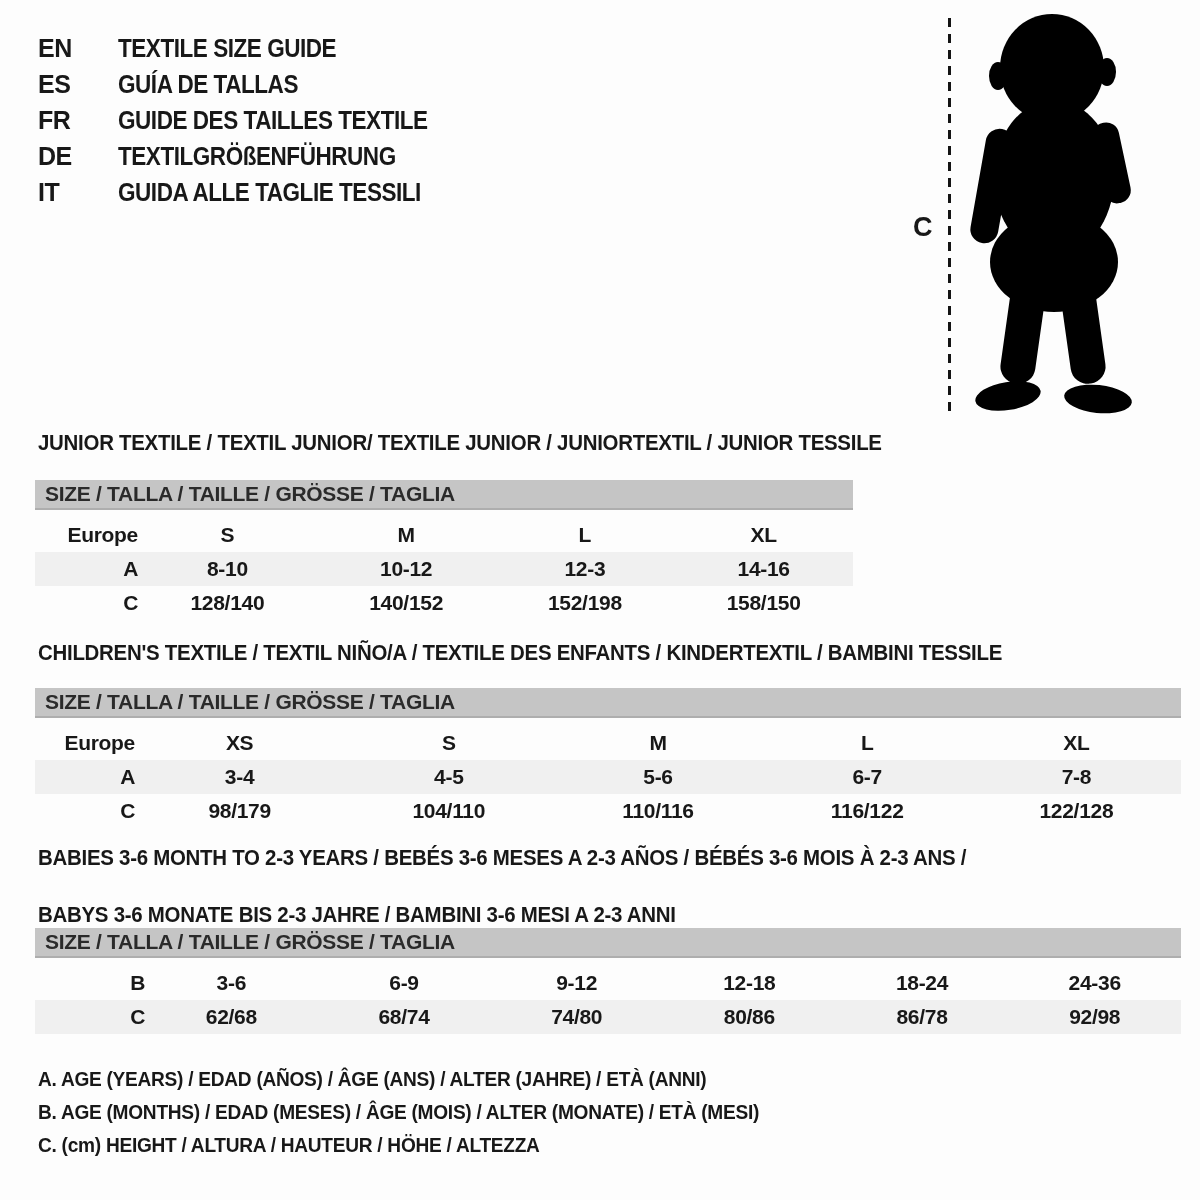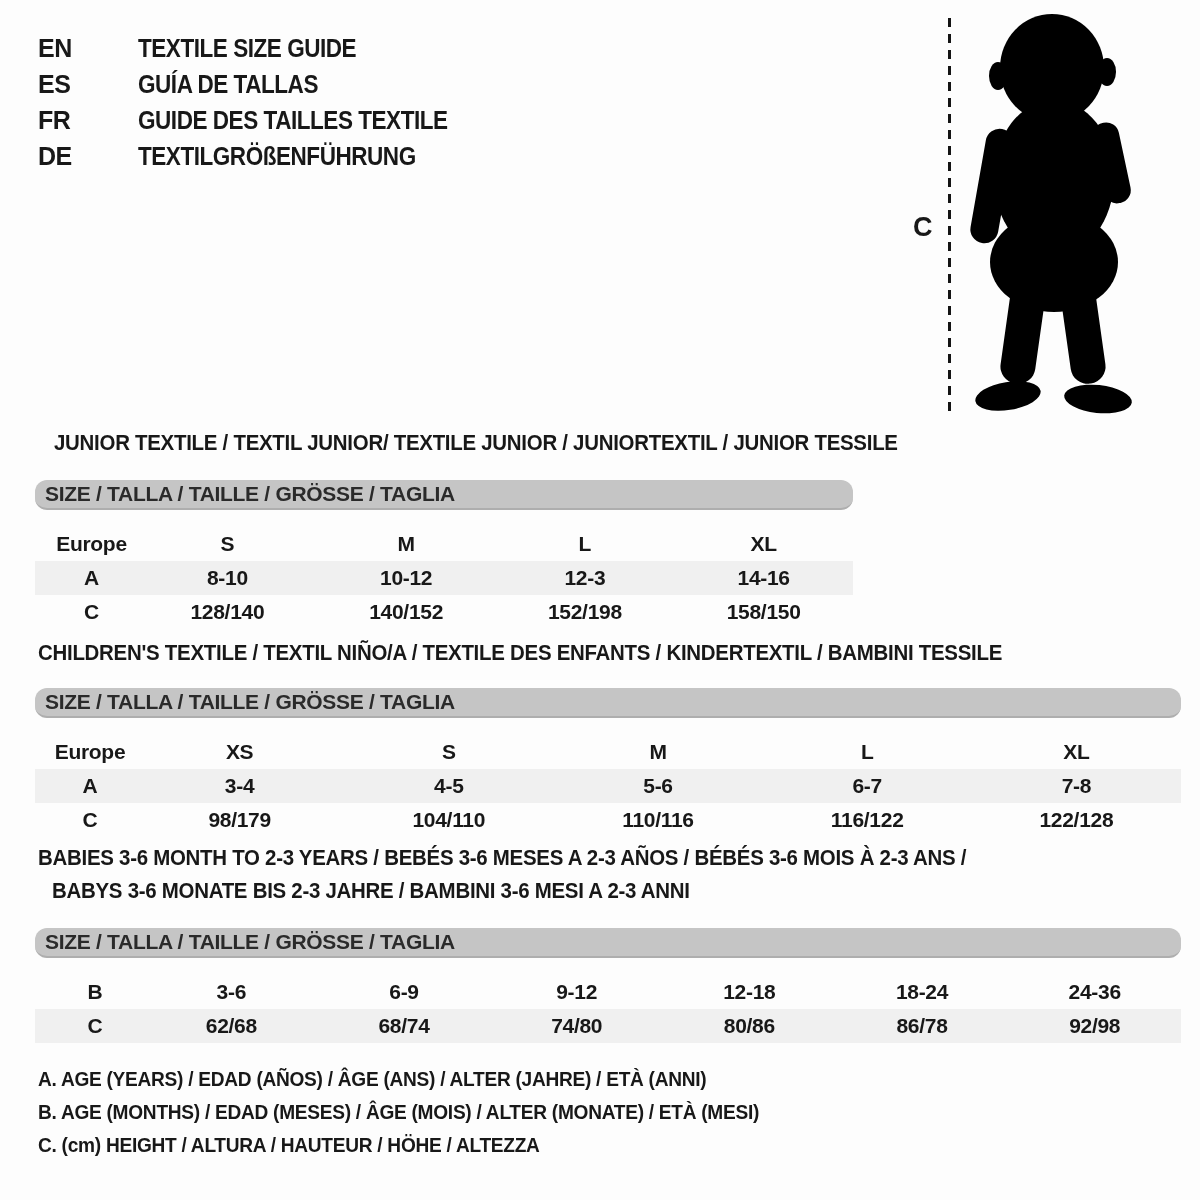--- a/index.html
+++ b/index.html
@@ -2,45 +2,45 @@
 <html><head>
 <meta charset="utf-8">
 <style>
   html,body{margin:0;padding:0;background:#fff;}
   .page{
     position:relative;width:1200px;height:1200px;background:#fdfdfd;overflow:hidden;
     font-family:"Liberation Sans","DejaVu Sans",sans-serif;color:#181818;
   }
   
   .lang-block{position:absolute;left:38px;top:30px;}
-  .lang-row{display:flex;height:36px;align-items:center;gap:20px;}
+  .lang-row{display:flex;height:36px;align-items:center;}
   .lang-code{width:80px;font-size:25px;font-weight:700;letter-spacing:-.5px;}
   .lang-label{font-size:25px;font-weight:700;letter-spacing:-.5px;display:inline-block;transform:scaleX(.9);transform-origin:0 50%;white-space:nowrap;}
   
   .measure-line{position:absolute;left:948px;top:18px;width:3px;height:398px;
     background:repeating-linear-gradient(to bottom,#141414 0 9px,transparent 9px 16px);}
   .measure-label{position:absolute;left:913px;top:212px;font-size:27px;font-weight:700;}
   .toddler{position:absolute;left:962px;top:12px;}
   
   .sec-title{position:absolute;font-size:22px;font-weight:700;letter-spacing:-.3px;white-space:nowrap;}
   .sec-title .cond{display:inline-block;transform:scaleX(.93);transform-origin:0 50%;}
   
   .size-table{position:absolute;}
   .t1{left:35px;top:480px;width:818px;}
   .t2{left:35px;top:688px;width:1146px;}
   .t3{left:35px;top:928px;width:1146px;}
   .bar{height:28px;line-height:28px;background:#c5c5c5;border-bottom:2px solid #aeaeae;
-    padding-left:10px;font-size:21px;font-weight:700;letter-spacing:-.3px;color:#2a2a2a;margin-bottom:17px;border-radius:12px;}
+    padding-left:10px;font-size:21px;font-weight:700;letter-spacing:-.3px;color:#2a2a2a;margin-bottom:8px;}
   .row{display:grid;height:34px;align-items:center;font-size:21px;font-weight:700;letter-spacing:-.3px;}
   .t1 .row{grid-template-columns:103px repeat(4,1fr);}
   .t2 .row{grid-template-columns:100px repeat(5,1fr);}
   .t3 .row{grid-template-columns:110px repeat(6,1fr);}
   .row.shaded{background:#f0f0f0;}
   .cell{text-align:center;}
-  .cell.lbl{text-align:center;padding-left:10px;}
+  .cell.lbl{text-align:right;padding-left:10px;}
   
   .legend{position:absolute;left:38px;top:1062px;}
   .legend-line{height:33px;line-height:33px;font-size:21px;font-weight:700;letter-spacing:-.3px;white-space:nowrap;}
   .legend-line .cond{display:inline-block;transform:scaleX(.91);transform-origin:0 50%;}
 </style>
 </head>
 <body>
 
 <div class="page">
 
@@ -54,40 +54,44 @@
       <span class="lang-label">GUÍA DE TALLAS</span>
     </div>
     <div class="lang-row">
       <span class="lang-code">FR</span>
       <span class="lang-label">GUIDE DES TAILLES TEXTILE</span>
     </div>
     <div class="lang-row">
       <span class="lang-code">DE</span>
       <span class="lang-label">TEXTILGRÖßENFÜHRUNG</span>
     </div>
+    <div class="lang-row">
+      <span class="lang-code">IT</span>
+      <span class="lang-label">GUIDA ALLE TAGLIE TESSILI</span>
+    </div>
   </div>
 
   <span class="measure-label">C</span>
   <div class="measure-line"></div>
   <svg class="toddler" width="182" height="408" viewBox="0 0 182 408" fill="#000">
     <ellipse cx="36" cy="64" rx="9" ry="14"></ellipse>
     <ellipse cx="145" cy="60" rx="9" ry="14"></ellipse>
     <ellipse cx="90" cy="56" rx="52" ry="54"></ellipse>
     <rect x="16" y="116" width="28" height="116" rx="14" transform="rotate(10 30 174)"></rect>
     <rect x="136" y="110" width="27" height="82" rx="13" transform="rotate(-12 149 151)"></rect>
     <ellipse cx="119" cy="184" rx="17" ry="13"></ellipse>
     <ellipse cx="92" cy="166" rx="60" ry="78"></ellipse>
     <ellipse cx="92" cy="250" rx="64" ry="50"></ellipse>
     <rect x="44" y="258" width="35" height="114" rx="17" transform="rotate(8 61 315)"></rect>
     <rect x="103" y="258" width="35" height="114" rx="17" transform="rotate(-8 121 315)"></rect>
     <ellipse cx="46" cy="384" rx="33" ry="14" transform="rotate(-9 46 384)"></ellipse>
     <ellipse cx="136" cy="387" rx="34" ry="14" transform="rotate(6 136 387)"></ellipse>
   </svg>
 
-  <div class="sec-title" style="left:54px;top:430px;">
+  <div class="sec-title" style="left:38px;top:430px;">
     <span class="cond">JUNIOR TEXTILE / TEXTIL JUNIOR/ TEXTILE JUNIOR / JUNIORTEXTIL / JUNIOR TESSILE</span>
   </div>
   <div class="size-table t1">
     <div class="bar">SIZE / TALLA / TAILLE / GRÖSSE / TAGLIA</div>
     <div class="row">
       <div class="cell lbl">Europe</div>
       <div class="cell">S</div>
       <div class="cell">M</div>
       <div class="cell">L</div>
       <div class="cell">XL</div>
@@ -135,21 +139,21 @@
       <div class="cell">104/110</div>
       <div class="cell">110/116</div>
       <div class="cell">116/122</div>
       <div class="cell">122/128</div>
     </div>
   </div>
 
   <div class="sec-title" style="left:38px;top:845px;">
     <span class="cond">BABIES 3-6 MONTH TO 2-3 YEARS / BEBÉS 3-6 MESES A 2-3 AÑOS / BÉBÉS 3-6 MOIS À 2-3 ANS /</span>
   </div>
-  <div class="sec-title" style="left:38px;top:878px;margin-left:14px;">
+  <div class="sec-title" style="left:38px;top:902px;">
     <span class="cond">BABYS 3-6 MONATE BIS 2-3 JAHRE / BAMBINI 3-6 MESI A 2-3 ANNI</span>
   </div>
   <div class="size-table t3">
     <div class="bar">SIZE / TALLA / TAILLE / GRÖSSE / TAGLIA</div>
     <div class="row">
       <div class="cell lbl">B</div>
       <div class="cell">3-6</div>
       <div class="cell">6-9</div>
       <div class="cell">9-12</div>
       <div class="cell">12-18</div>

